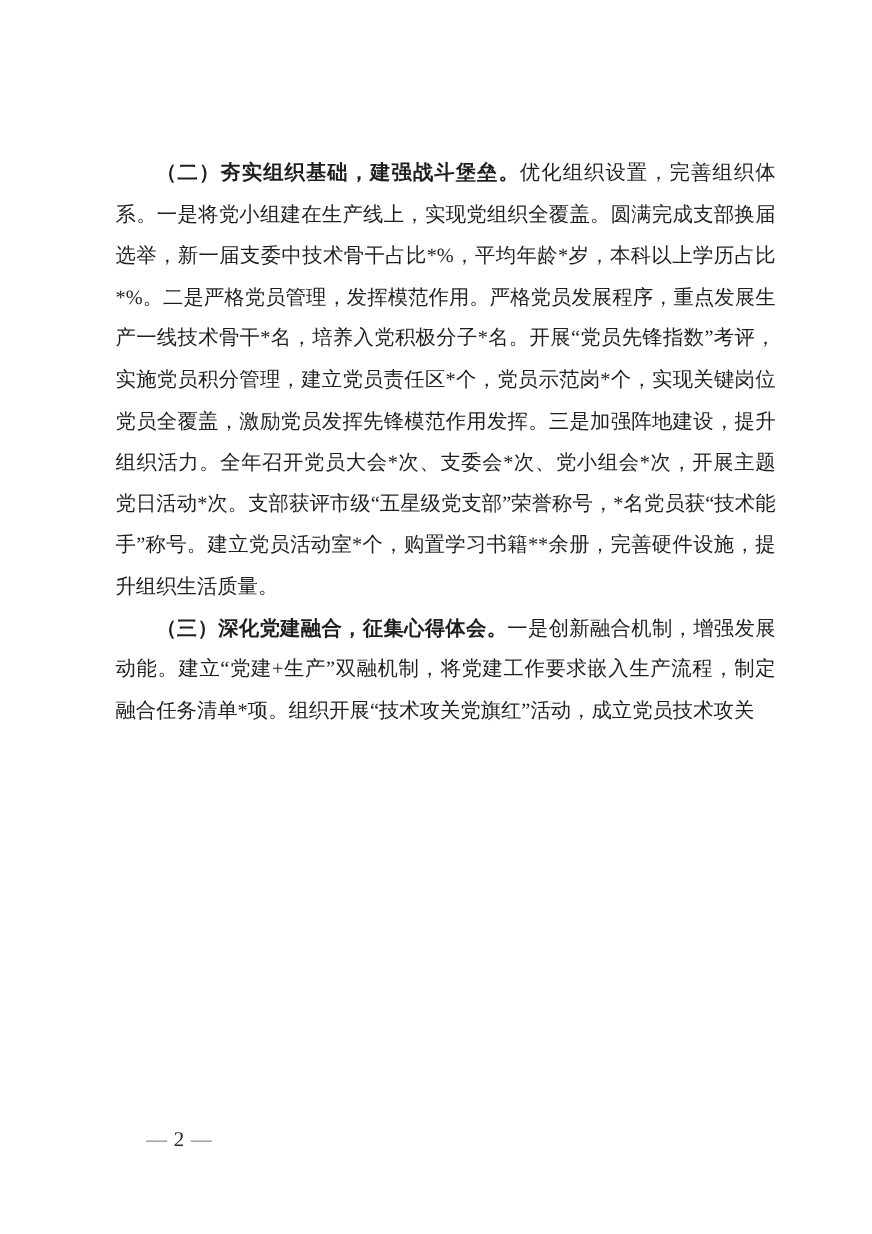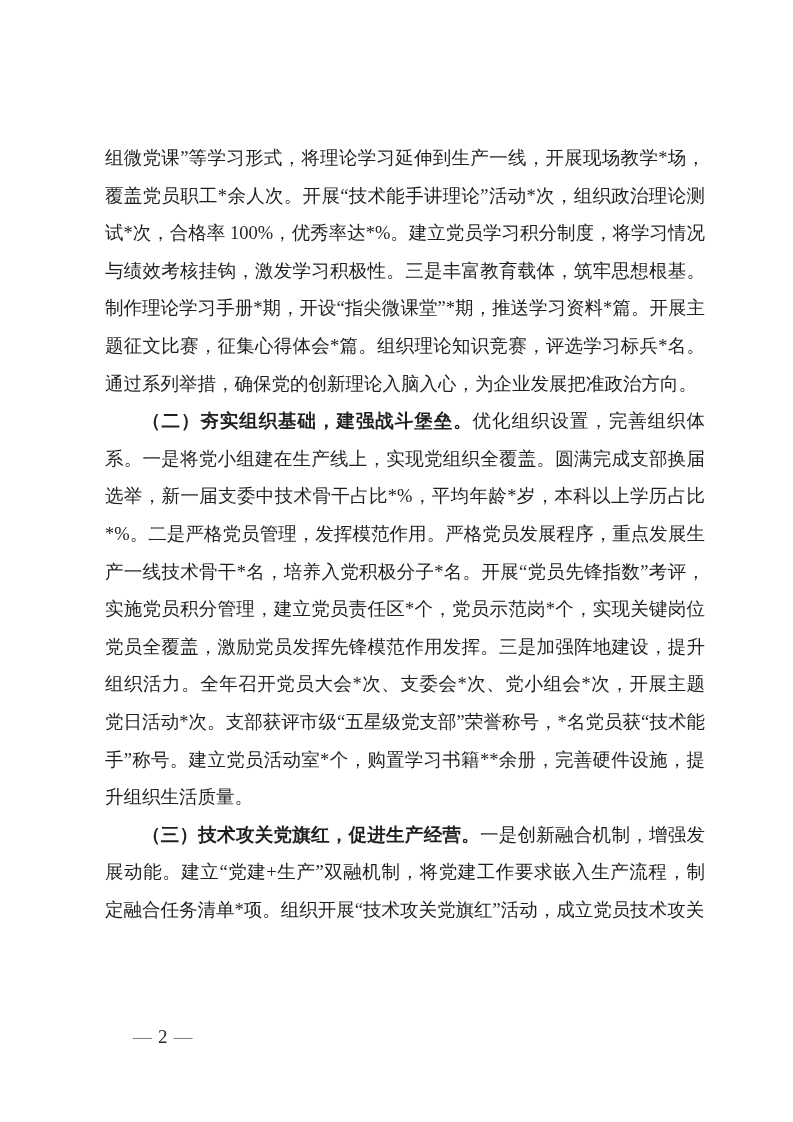--- a/index.html
+++ b/index.html
@@ -53,23 +53,22 @@
     padding: 0 4px;
   }
 </style>
 </head>
 <body>
 
 <div class="page">
 
   <div class="content">
 
-    <p class="para"><span>组微党课”等学习形式，将理论学习延伸到生产一线，开展现场教学*场，覆盖党员职工*余人次。开展“技术能手讲理论”活动*次，组织政治理论测试*次，合格率 100%，优秀率达*%。建立党员学习积分制度，将学习情况与绩效考核挂钩，激发学习积极性。三是丰富教育载体，筑牢思想根基。制作理论学习手册*期，开设“指尖微课堂”*期，推送学习资料*篇。开展主题征文比赛，征集心得体会*篇。组织理论知识竞赛，评选学习标兵*名。通过系列举措，确保党的创新理论入脑入心，为企业发展把准政治方向。</span></p>
 
     <p class="para indent"><span class="seg-bold">（二）夯实组织基础，建强战斗堡垒。</span><span>优化组织设置，完善组织体系。一是将党小组建在生产线上，实现党组织全覆盖。圆满完成支部换届选举，新一届支委中技术骨干占比*%，平均年龄*岁，本科以上学历占比*%。二是严格党员管理，发挥模范作用。严格党员发展程序，重点发展生产一线技术骨干*名，培养入党积极分子*名。开展“党员先锋指数”考评，实施党员积分管理，建立党员责任区*个，党员示范岗*个，实现关键岗位党员全覆盖，激励党员发挥先锋模范作用发挥。三是加强阵地建设，提升组织活力。全年召开党员大会*次、支委会*次、党小组会*次，开展主题党日活动*次。支部获评市级“五星级党支部”荣誉称号，*名党员获“技术能手”称号。建立党员活动室*个，购置学习书籍**余册，完善硬件设施，提升组织生活质量。</span></p>
 
-    <p class="para indent"><span class="seg-bold">（三）技术攻关党旗红，促进生产经营。</span><span>一是创新融合机制，增强发展动能。建立“党建+生产”双融机制，将党建工作要求嵌入生产流程，制定融合任务清单*项。组织开展“技术攻关党旗红”活动，成立党员技术攻关</span></p>
+    <p class="para indent"><span class="seg-bold">（三）深化党建融合，征集心得体会。</span><span>一是创新融合机制，增强发展动能。建立“党建+生产”双融机制，将党建工作要求嵌入生产流程，制定融合任务清单*项。组织开展“技术攻关党旗红”活动，成立党员技术攻关</span></p>
 
   </div>
 
   <div class="footer"><span class="dash">—</span><span class="num">2</span><span class="dash">—</span></div>
 
 </div>
 
 </body></html>

